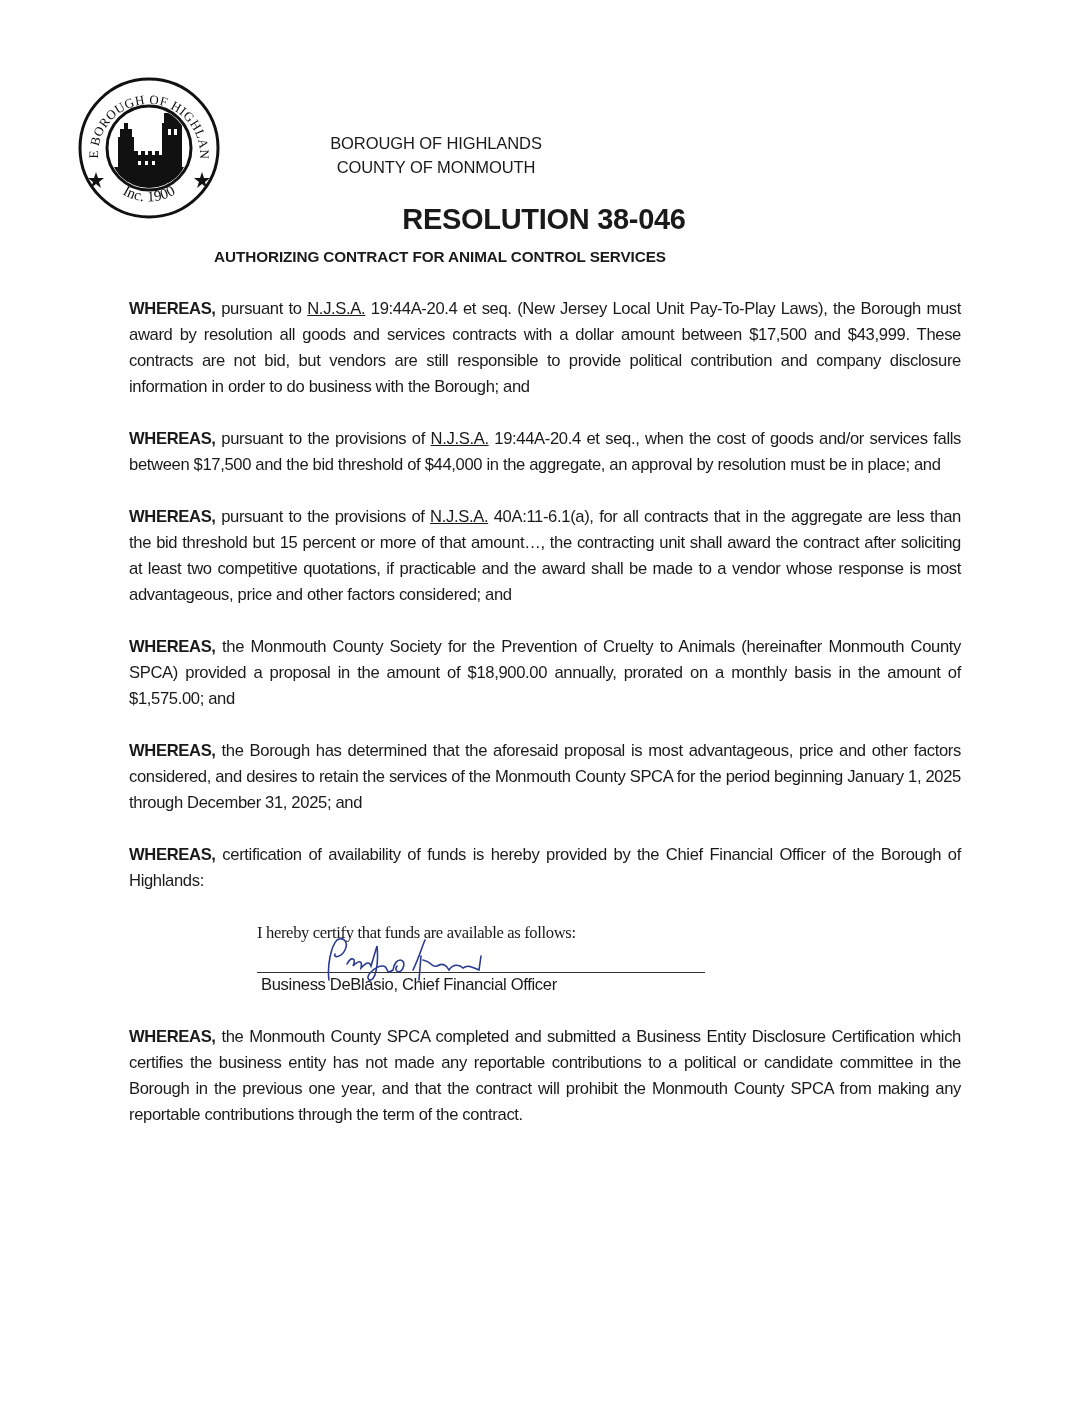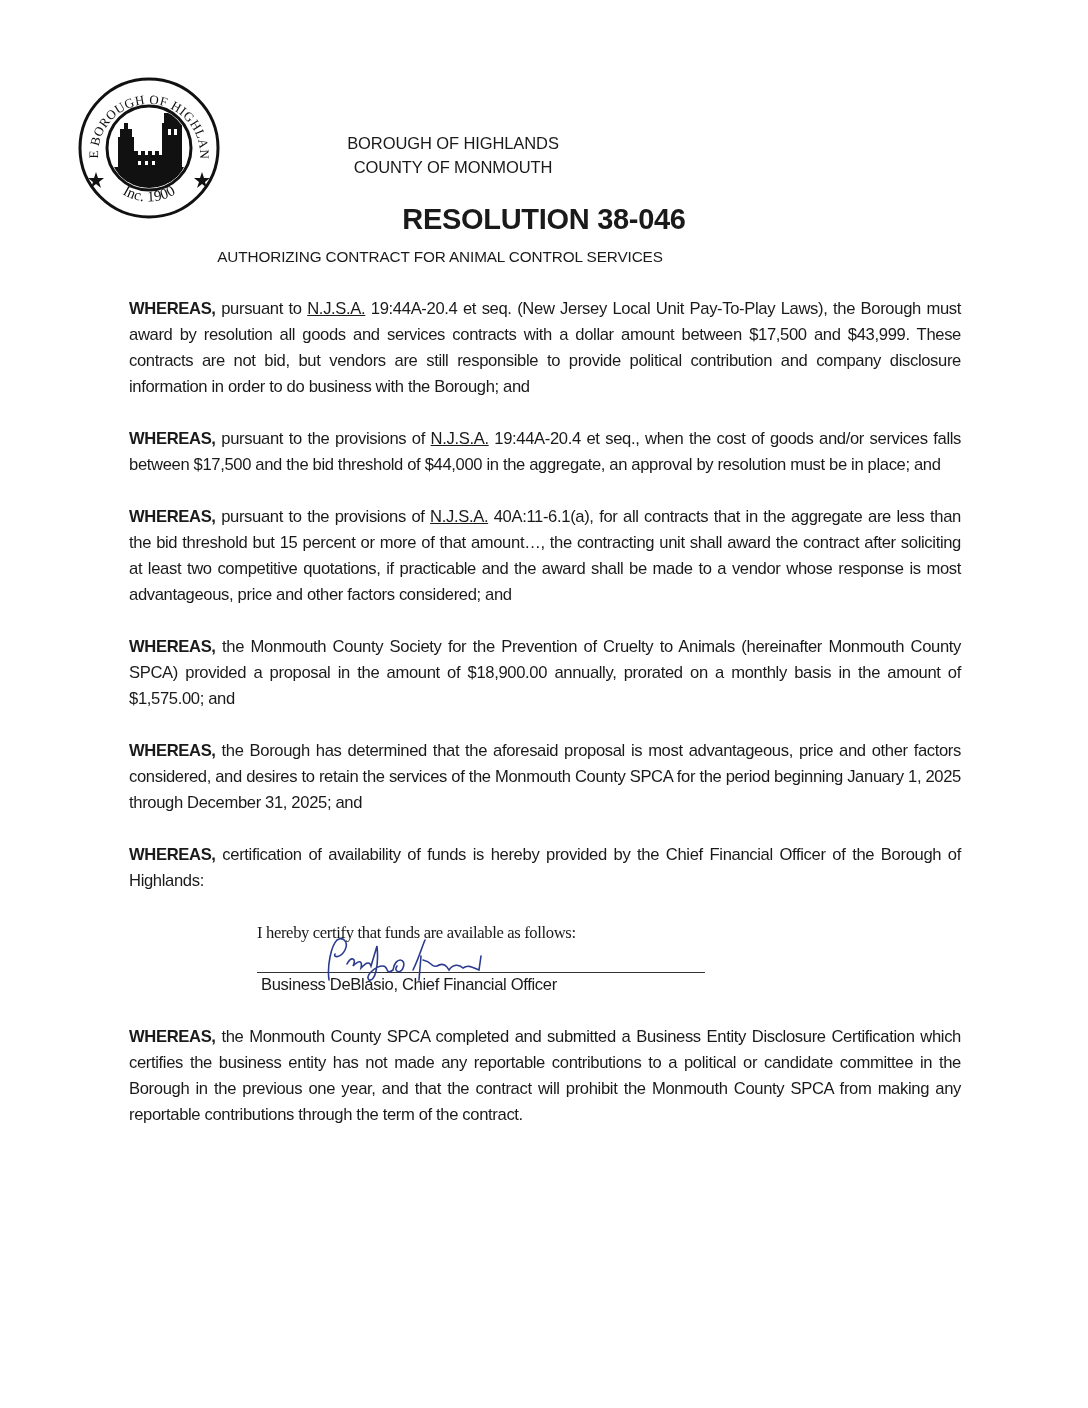--- a/index.html
+++ b/index.html
@@ -4,31 +4,31 @@
   <style>
     html, body { margin: 0; padding: 0; background: #ffffff; }
     body {
       width: 1088px; height: 1408px; position: relative; overflow: hidden;
       font-family: "Liberation Sans", sans-serif; color: #1a1a1a;
     }
     .seal {
       position: absolute; left: 78px; top: 77px; width: 142px; height: 142px;
     }
     .header-block {
-      position: absolute; left: 17px; width: 872px; top: 131px; text-align: center;
+      position: absolute; left: 0; width: 872px; top: 131px; text-align: center;
       font-size: 16.5px; line-height: 24px; letter-spacing: -0.1px;
     }
     .header-block div { padding-left: 0; }
     .res-title {
       position: absolute; left: 0; width: 1088px; top: 203px; text-align: center;
       font-weight: bold; font-size: 29px; letter-spacing: -0.3px;
     }
     .res-subtitle {
       position: absolute; left: 0; width: 880px; top: 248px; text-align: center;
-      font-weight: normal; font-size: 15.3px; letter-spacing: -0.1px;
+      font-weight: bold; font-size: 15.3px; letter-spacing: -0.1px;
     }
     .body-text {
       position: absolute; left: 129px; width: 832px; top: 296px;
       font-size: 16.6px; line-height: 26px; letter-spacing: -0.35px;
     }
     .para { text-align: justify; margin: 0 0 26px 0; }
     .para b { font-weight: bold; margin-top: 12px; }
     .para u { text-decoration: underline; }
     .cert-block { margin: 0 0 26px 0; padding-left: 128px; }
     .cert-line { line-height: 26px; font-family: Liberation Serif, serif; }

